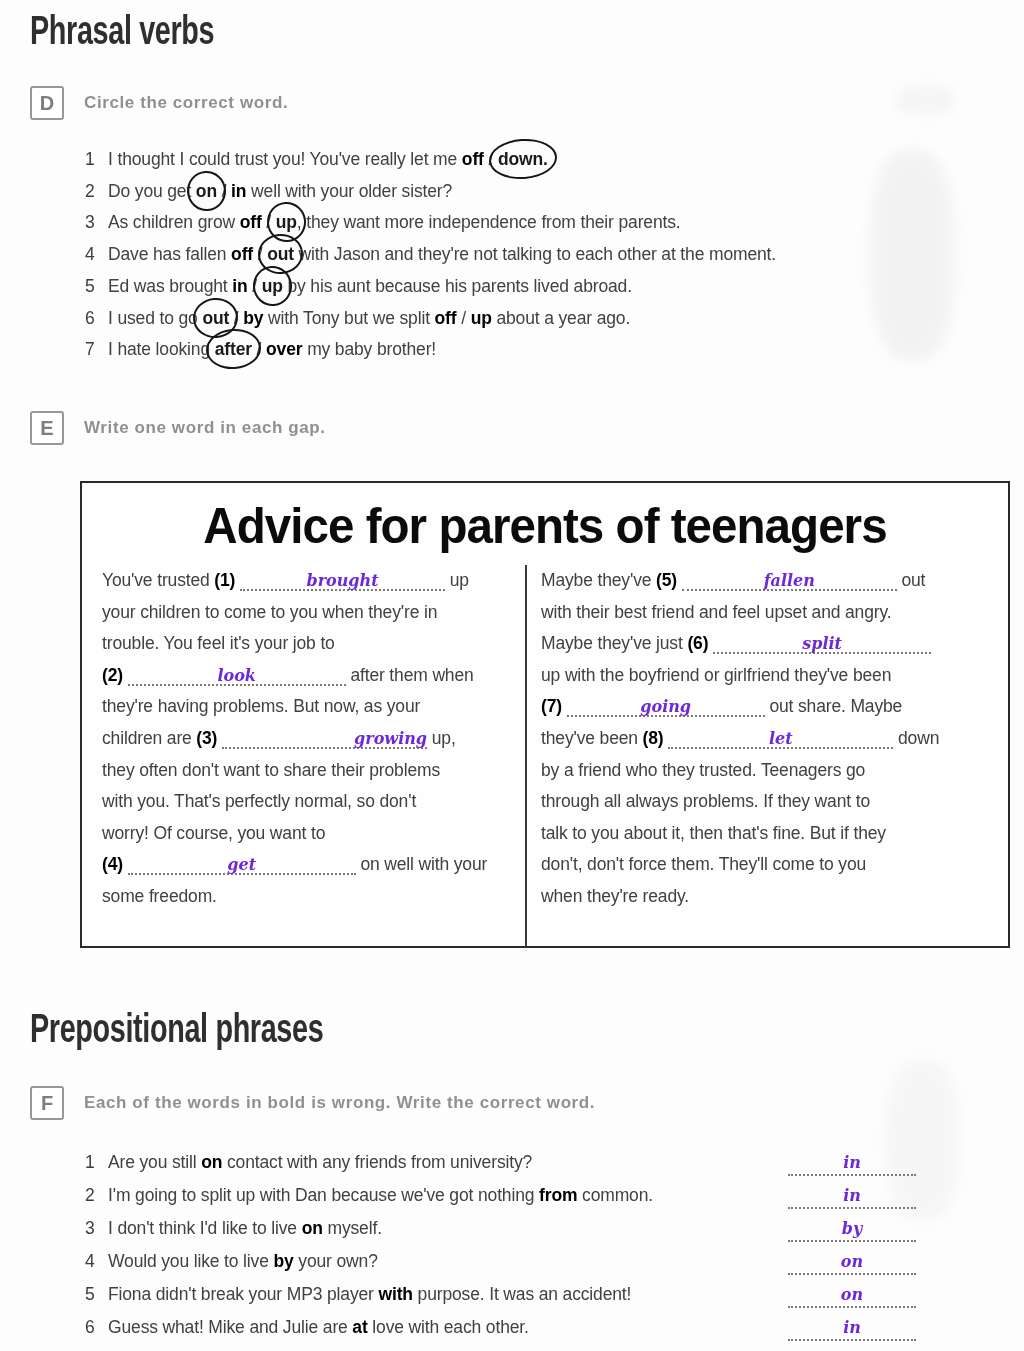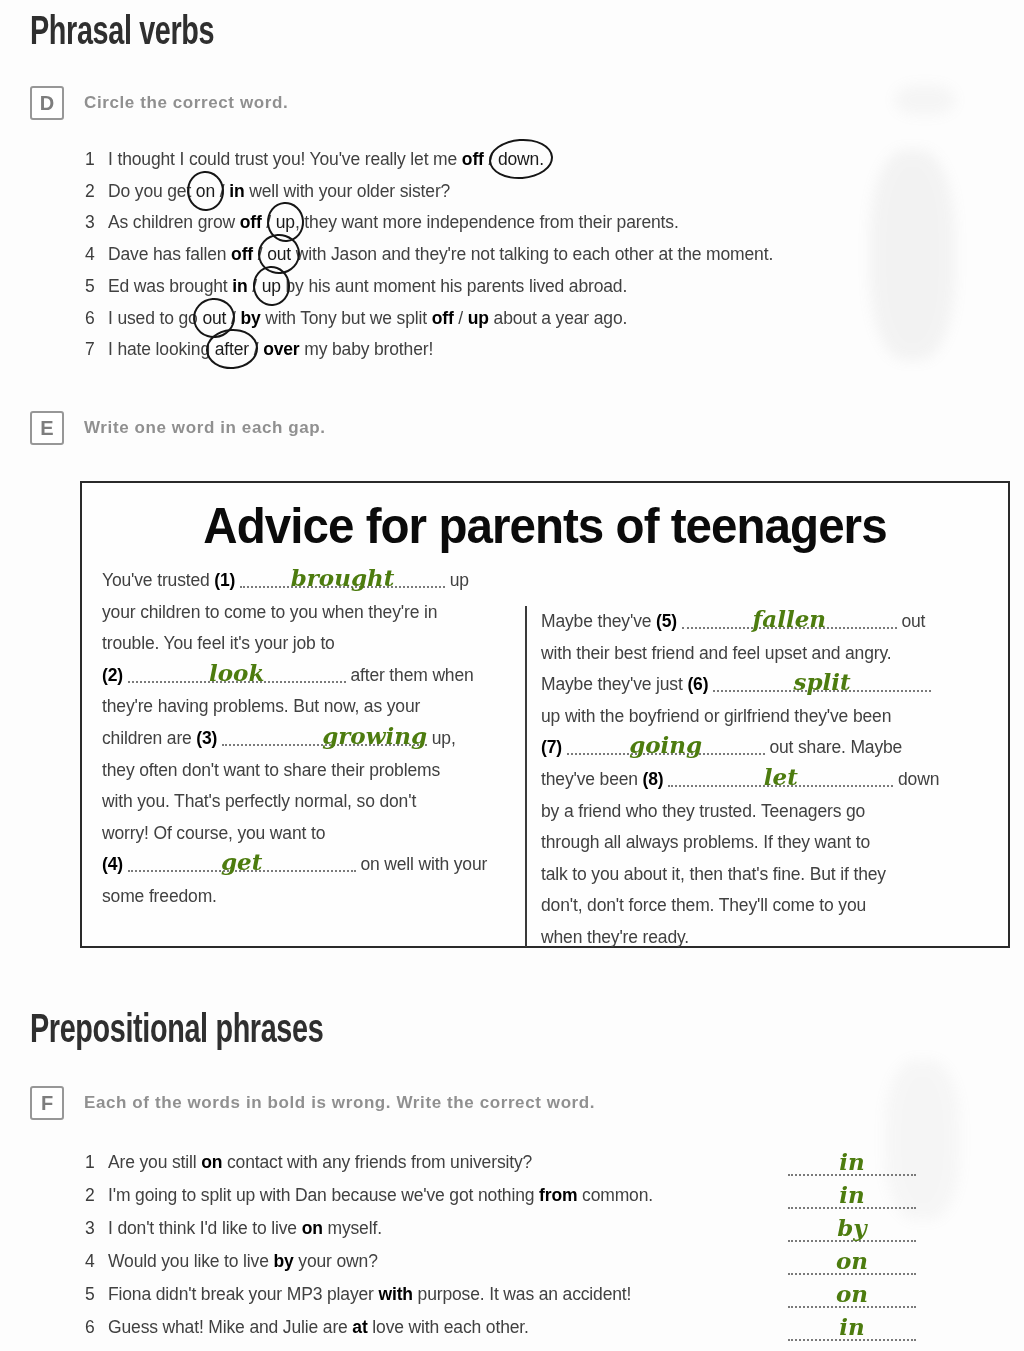--- a/index.html
+++ b/index.html
@@ -27,47 +27,47 @@
     font-size:20px;font-weight:700;color:#7d7d7d;background:#fff;
   }
   .ex-instr{font-size:17px;font-weight:700;color:#909090;letter-spacing:0.6px;text-align:center;}
   
   .ex-list{position:absolute;left:85px;list-style:none;margin:0;padding:0;}
   .ex-item{white-space:nowrap;font-size:17.5px;letter-spacing:-0.15px;position:relative;}
   .d-item{line-height:31.7px;}
   .f-item{line-height:32.9px;}
   .num{display:inline-block;width:23px;color:#3d3d3d;}
   .bw{font-weight:700;color:#000000;}
-  .circ{position:relative;display:inline-block;font-weight:400;color:#1a1a1a;}
+  .circ{position:relative;display:inline-block;font-weight:700;color:#1a1a1a;}
   .circ::before{
     content:"";position:absolute;left:-9px;right:-9px;top:-5px;bottom:-3px;
     border:2.6px solid #161616;border-radius:50%;
     transform:rotate(-4deg);pointer-events:none;
   }
   
   .article-box{
     position:absolute;left:80px;top:481px;width:930px;height:467px;
     border:2px solid #2a2a2a;background:#fefefe;box-sizing:border-box;
   }
   .article-title{
     margin-top:14px;text-align:center;
     font-size:50px;font-weight:700;color:#0b0b0b;
     transform:scaleX(0.95);letter-spacing:-1px;white-space:nowrap;
   }
   .cols{display:flex;margin-top:10px;height:382px;}
   .colL{width:443px;padding-left:20px;box-sizing:border-box;}
-  .colR{flex:1;border-left:2px solid #3a3a3a;padding-left:14px;margin-top:41px;}
+  .colR{flex:1;border-left:2px solid #3a3a3a;padding-left:14px;}
   .aline{font-size:17.5px;line-height:31.6px;letter-spacing:-0.15px;white-space:nowrap;height:31.6px;}
   .gap{
     display:inline-block;border-bottom:2px dotted #7a7a7a;
     height:20px;vertical-align:-4px;text-align:center;
   }
   .ans{
     font-family:"DejaVu Serif","Liberation Serif",serif;
-    font-weight:700;font-style:italic;font-size:23px;color:#4d7c0f;
+    font-weight:700;font-style:italic;font-size:16px;color:#6d28d9;
     position:relative;top:-4px;letter-spacing:0;
   }
   
   .fans{
     position:absolute;left:703px;top:3px;width:128px;height:25px;
     border-bottom:2px dotted #7a7a7a;text-align:center;
   }
   .fans .ans{top:-3px;}
   
   .smudge{position:absolute;background:#9a9a9a;filter:blur(7px);border-radius:40%;pointer-events:none;}
@@ -86,21 +86,21 @@
   <div class="ex-row" style="top:86px;">
     <div class="ex-letter">D</div>
     <div class="ex-instr">Circle the correct word.</div>
   </div>
 
   <ul class="ex-list" style="top:144px;width:935px;">
       <li class="ex-item d-item"><span class="num">1</span><span>I thought I could trust you! You've really let me </span><span class="bw">off</span><span>  / </span><span class="circ">down.</span></li>
       <li class="ex-item d-item"><span class="num">2</span><span>Do you get </span><span class="circ">on</span><span> / </span><span class="bw">in</span><span> well with your older sister?</span></li>
       <li class="ex-item d-item"><span class="num">3</span><span>As children grow </span><span class="bw">off</span><span>  / </span><span class="circ">up</span><span>, they want more independence from their parents.</span></li>
       <li class="ex-item d-item"><span class="num">4</span><span>Dave has fallen </span><span class="bw">off</span><span>  / </span><span class="circ">out</span><span> with Jason and they're not talking to each other at the moment.</span></li>
-      <li class="ex-item d-item"><span class="num">5</span><span>Ed was brought </span><span class="bw">in</span><span> / </span><span class="circ">up</span><span> by his aunt moment his parents lived abroad.</span></li>
+      <li class="ex-item d-item"><span class="num">5</span><span>Ed was brought </span><span class="bw">in</span><span> / </span><span class="circ">up</span><span> by his aunt because his parents lived abroad.</span></li>
       <li class="ex-item d-item"><span class="num">6</span><span>I used to go </span><span class="circ">out</span><span> / </span><span class="bw">by</span><span> with Tony but we split </span><span class="bw">off</span><span>  / </span><span class="bw">up</span><span> about a year ago.</span></li>
       <li class="ex-item d-item"><span class="num">7</span><span>I hate looking </span><span class="circ">after</span><span> / </span><span class="bw">over</span><span> my baby brother!</span></li>
     </ul>
 
   <div class="ex-row" style="top:411px;">
     <div class="ex-letter">E</div>
     <div class="ex-instr">Write one word in each gap.</div>
   </div>
 
   <div class="article-box">

